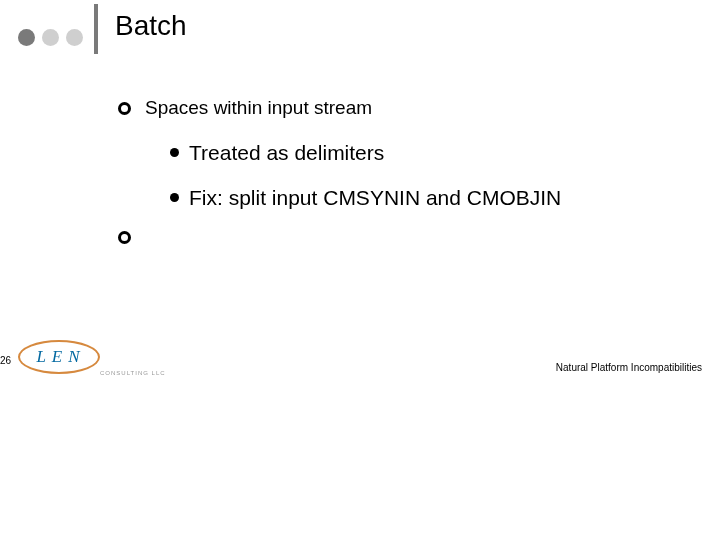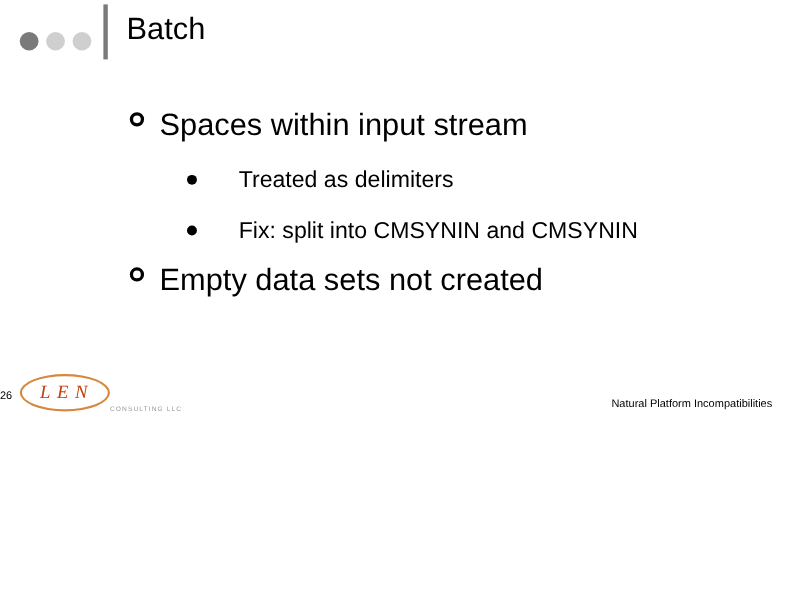--- a/index.html
+++ b/index.html
@@ -62,33 +62,32 @@
     width: 13px;
     height: 13px;
     border: 3px solid #000000;
     border-radius: 50%;
     flex: 0 0 auto;
     margin-top: 6px;
     margin-right: 14px;
     box-sizing: border-box;
   }
   .l1-text {
-    font-size: 28px;
+    font-size: 19px;
     line-height: 1.3;
   }
   .l2-group {
     margin-top: 8px;
     margin-left: 52px;
     margin-bottom: 14px;
   }
   .l2 {
     display: flex;
     align-items: flex-start;
     margin-top: 18px;
-    gap: 28px;
   }
   .l2-bullet {
     width: 9px;
     height: 9px;
     background: #000000;
     border-radius: 50%;
     flex: 0 0 auto;
     margin-top: 9px;
     margin-right: 10px;
   }
@@ -128,21 +127,21 @@
     border-radius: 50% / 50%;
     display: flex;
     align-items: center;
     justify-content: center;
     position: relative;
   }
   .logo-letters {
     font-family: Georgia, "Times New Roman", serif;
     font-size: 17px;
     letter-spacing: 6px;
-    color: #c2410c;
+    color: #0369a1;
     font-style: italic;
     padding-left: 4px;
   }
   .logo-sub {
     position: absolute;
     left: 100px;
     bottom: 12px;
     font-size: 6px;
     letter-spacing: 1px;
     color: #9a9a9a;
@@ -168,27 +167,26 @@
       <div class="l1-bullet"></div>
       <div class="l1-text">Spaces within input stream</div>
     </div>
     <div class="l2-group">
       <div class="l2">
         <div class="l2-bullet"></div>
         <div class="l2-text">Treated as delimiters</div>
       </div>
       <div class="l2">
         <div class="l2-bullet"></div>
-        <div class="l2-text">Fix: split into CMSYNIN and CMSYNIN</div>
+        <div class="l2-text">Fix: split input CMSYNIN and CMOBJIN</div>
       </div>
     </div>
 
     <div class="l1">
       <div class="l1-bullet"></div>
-      <div class="l1-text">Empty data sets not created</div>
     </div>
 
   </div>
 
   <div class="logo">
     <div class="logo-oval">
       <div class="logo-letters">LEN</div>
     </div>
   </div>
   <div class="logo-sub">CONSULTING LLC</div>

